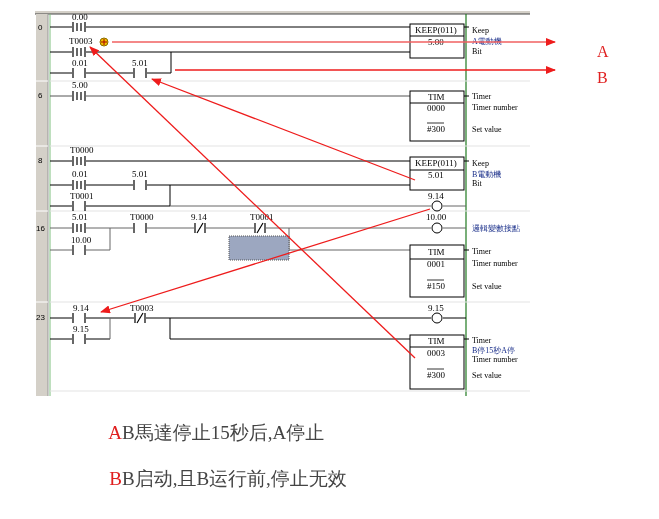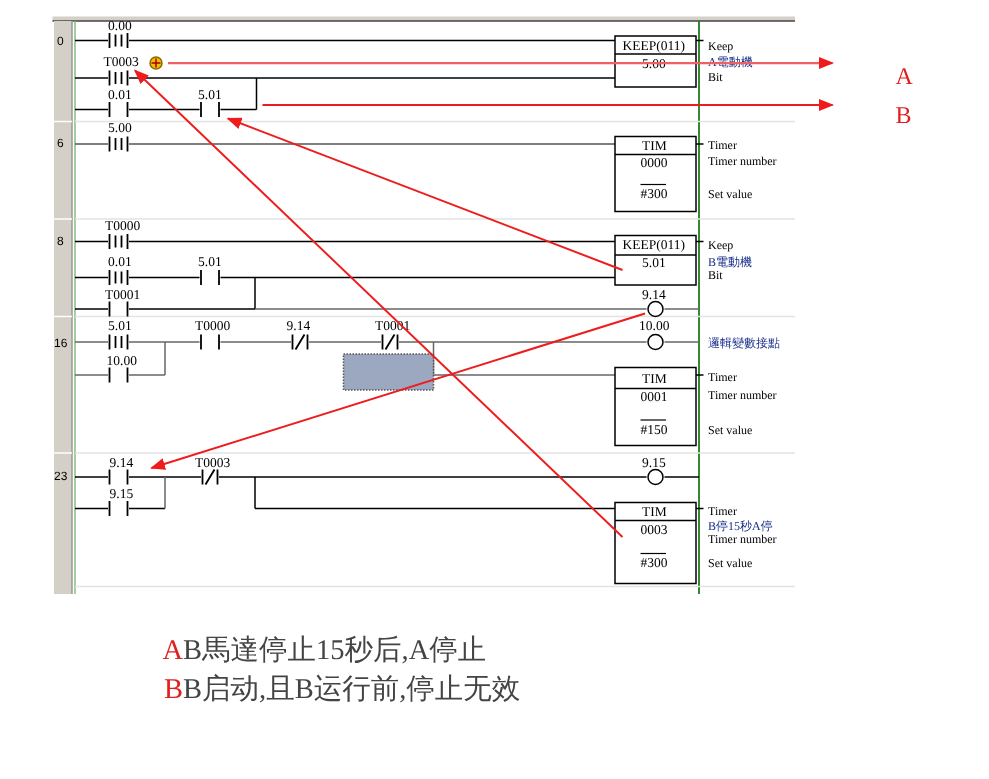--- a/index.html
+++ b/index.html
@@ -290,15 +290,15 @@
     <line x1="430" y1="209" x2="101" y2="312" marker-end="url(#ah)"></line>
   </g>
 </svg>
 
 <div class="arrow-lbl" style="left:597px; top:43px;">A</div>
 <div class="arrow-lbl" style="left:597px; top:69px;">B</div>
 
 <div class="legend" style="top:420px;">
   <span class="key">A</span><span>B馬達停止15秒后,A停止</span>
 </div>
-<div class="legend" style="top:446px;font-family:Liberation Serif, serif;">
+<div class="legend" style="top:466px;font-family:Liberation Serif, serif;">
   <span class="key">B</span><span>B启动,且B运行前,停止无效</span>
 </div>
 
 </body></html>

